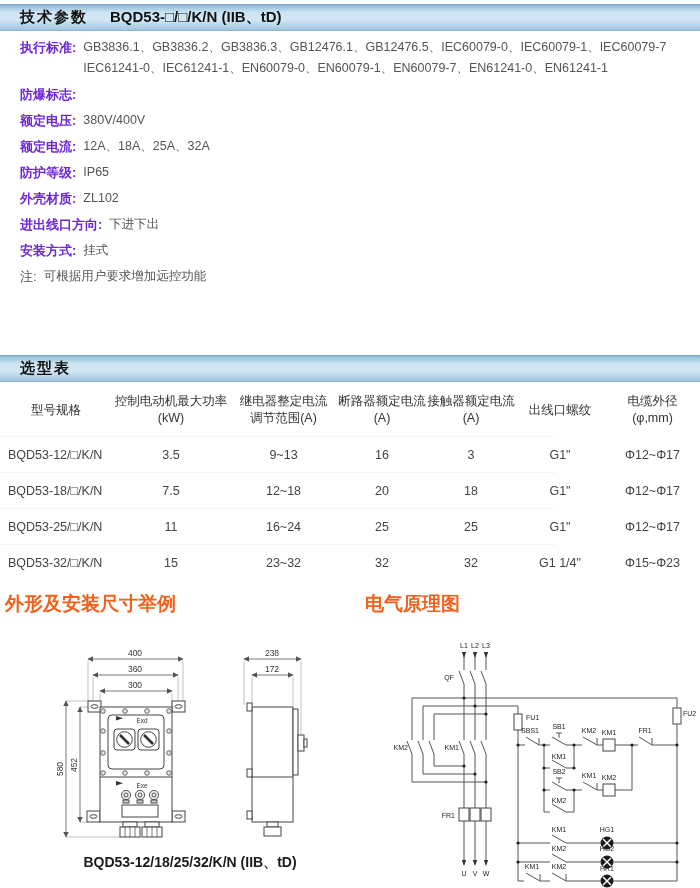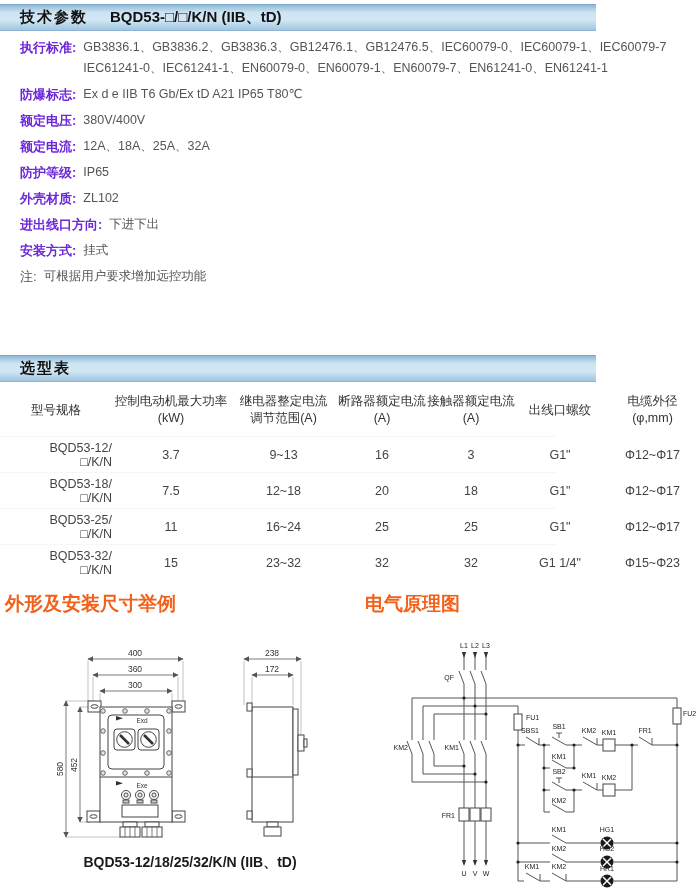--- a/index.html
+++ b/index.html
@@ -3,42 +3,42 @@
 <meta charset="utf-8">
 <style>
   html,body{margin:0;padding:0;}
   body{
     width:700px;height:888px;position:relative;overflow:hidden;
     background:#ffffff;
     font-family:"Liberation Sans","DejaVu Sans",sans-serif;
     color:#333;
   }
   .bluebar{
-    position:absolute;left:0;width:596px;height:25px;
+    position:absolute;left:0;width:700px;height:25px;
     background:linear-gradient(180deg,#8fb9d6 0%,#cde4f2 30%,#d2e7f4 60%,#a0c6e0 100%);
     border-top:1px solid #7fa9c9;border-bottom:1px solid #8db4d2;
     display:flex;align-items:center;
   }
   #bar-tech{top:4px;}
   #bar-sel{top:355px;}
   .bar-label{font-weight:bold;font-size:15px;color:#111;margin-left:20px;letter-spacing:2px;white-space:nowrap;}
   .bar-model{font-weight:bold;font-size:15px;color:#111;margin-left:22px;letter-spacing:0;white-space:nowrap;}
   #params{position:absolute;top:37px;left:20px;width:668px;}
   .prow{display:flex;align-items:flex-start;margin-bottom:5px;line-height:21px;}
   .plabel{font-weight:bold;font-size:13px;color:#6d28d9;white-space:nowrap;margin-right:7px;}
   .plabel.note{font-weight:normal;color:#555;}
   .pval{font-size:12.5px;color:#555;}
   .pval span{display:block;}
   #seltable{position:absolute;top:384px;left:0;width:556px;}
   .grid7{display:grid;grid-template-columns:112px 118px 107px 90px 88px 90px 95px;}
   .th{height:52px;display:flex;flex-direction:column;justify-content:center;align-items:center;
       font-size:12.5px;color:#333;line-height:17px;text-align:center;}
   .trow{height:35px;align-items:center;font-size:12.5px;color:#444;border-top:1px solid #f4f7fa;}
   .td{text-align:center;}
-  .td.model{text-align:right;padding-left:23px;}
+  .td.model{text-align:left;padding-left:8px;}
   .sec-h{position:absolute;top:591px;font-weight:bold;font-size:19px;color:#f2601a;white-space:nowrap;}
   #sec-dim{left:5px;}
   #sec-sch{left:365px;}
   #dimblock{position:absolute;left:30px;top:645px;width:330px;}
   .caption{margin-top:9px;width:320px;text-align:center;font-weight:bold;font-size:14px;color:#1a1a1a;}
   #schblock{position:absolute;left:392px;top:638px;}
   svg{display:block;}
   text{font-family:"Liberation Sans","DejaVu Sans",sans-serif;}
 </style>
 </head>
@@ -52,21 +52,20 @@
 <div id="params">
   <div class="prow">
     <span class="plabel">执行标准:</span>
     <span class="pval">
       <span>GB3836.1、GB3836.2、GB3836.3、GB12476.1、GB12476.5、IEC60079-0、IEC60079-1、IEC60079-7</span>
       <span>IEC61241-0、IEC61241-1、EN60079-0、EN60079-1、EN60079-7、EN61241-0、EN61241-1</span>
     </span>
   </div>
   <div class="prow">
     <span class="plabel">防爆标志:</span>
-    <span class="pval">Ex d e IIB T6 Gb/Ex tD A21 IP65 T80℃</span>
   </div>
   <div class="prow">
     <span class="plabel">额定电压:</span>
     <span class="pval">380V/400V</span>
   </div>
   <div class="prow">
     <span class="plabel">额定电流:</span>
     <span class="pval">12A、18A、25A、32A</span>
   </div>
   <div class="prow">
@@ -119,21 +118,21 @@
     <div class="th">
         <span>出线口螺纹</span>
       </div>
     <div class="th">
         <span>电缆外径</span>
         <span>(φ,mm)</span>
       </div>
   </div>
   <div class="grid7 trow">
     <div class="td model">BQD53-12/□/K/N</div>
-    <div class="td">3.7</div>
+    <div class="td">3.5</div>
     <div class="td">9~13</div>
     <div class="td">16</div>
     <div class="td">3</div>
     <div class="td">G1"</div>
     <div class="td">Φ12~Φ17</div>
   </div>
   <div class="grid7 trow">
     <div class="td model">BQD53-18/□/K/N</div>
     <div class="td">7.5</div>
     <div class="td">12~18</div>

